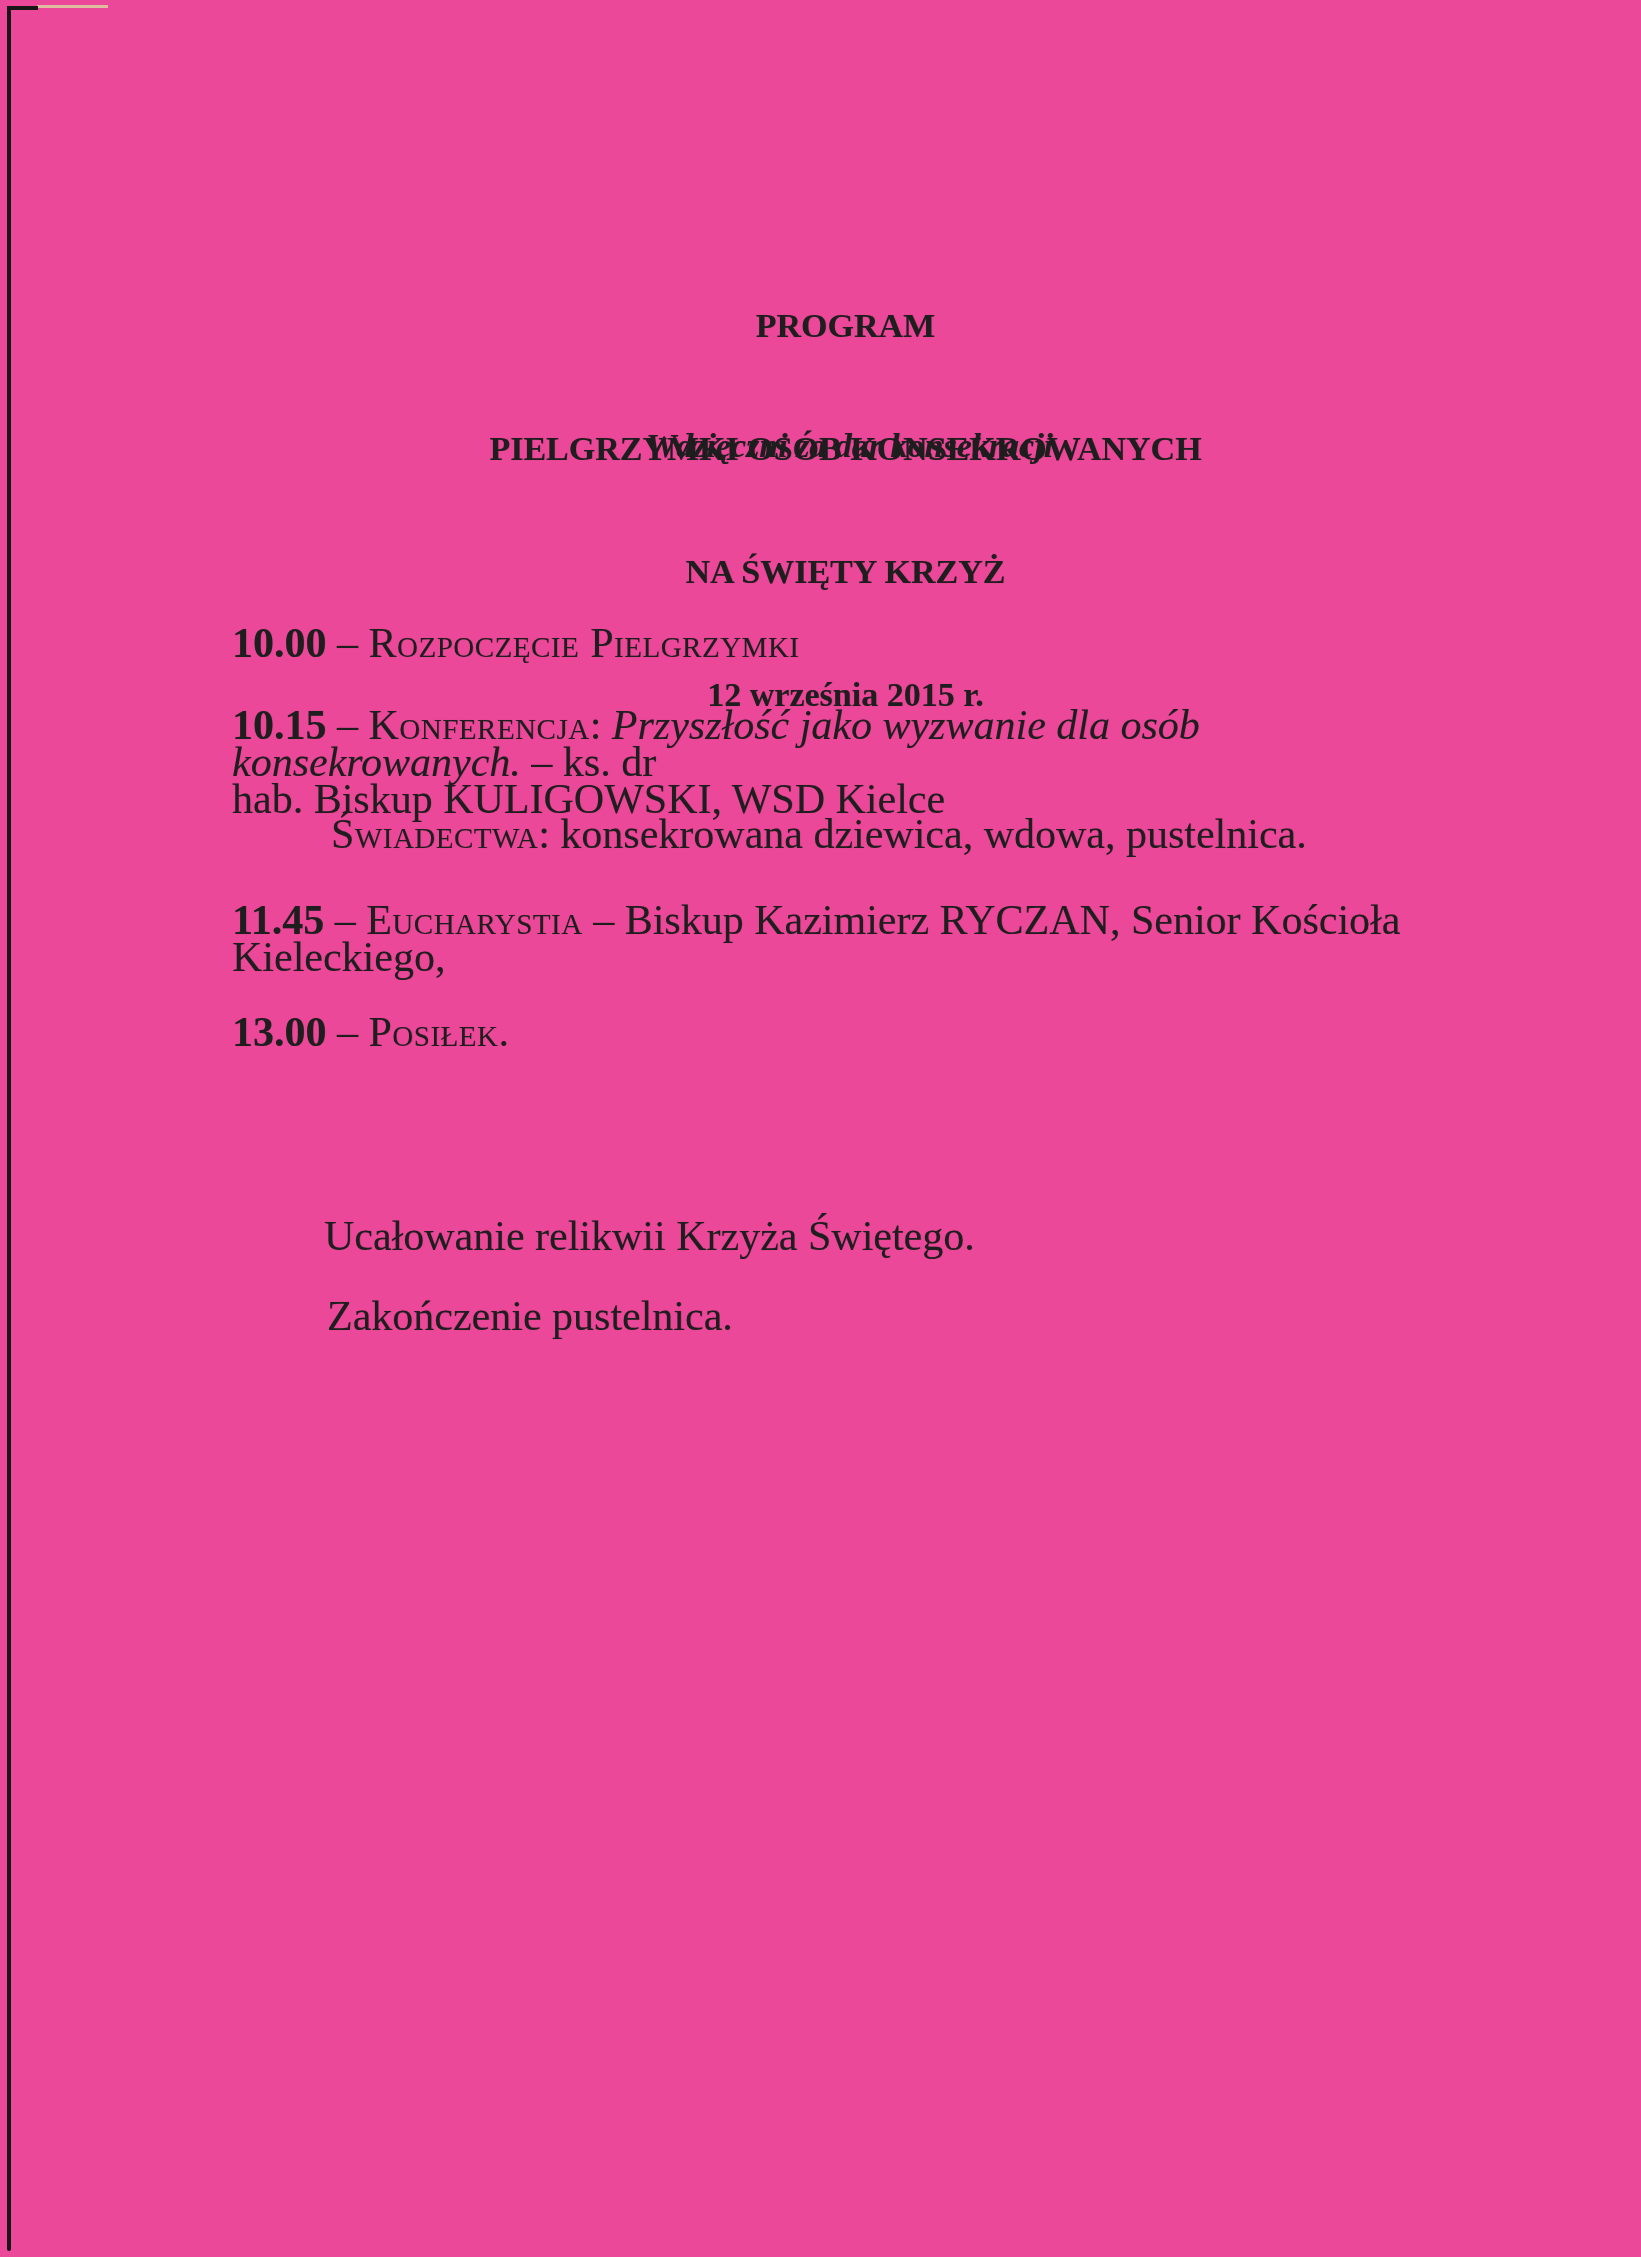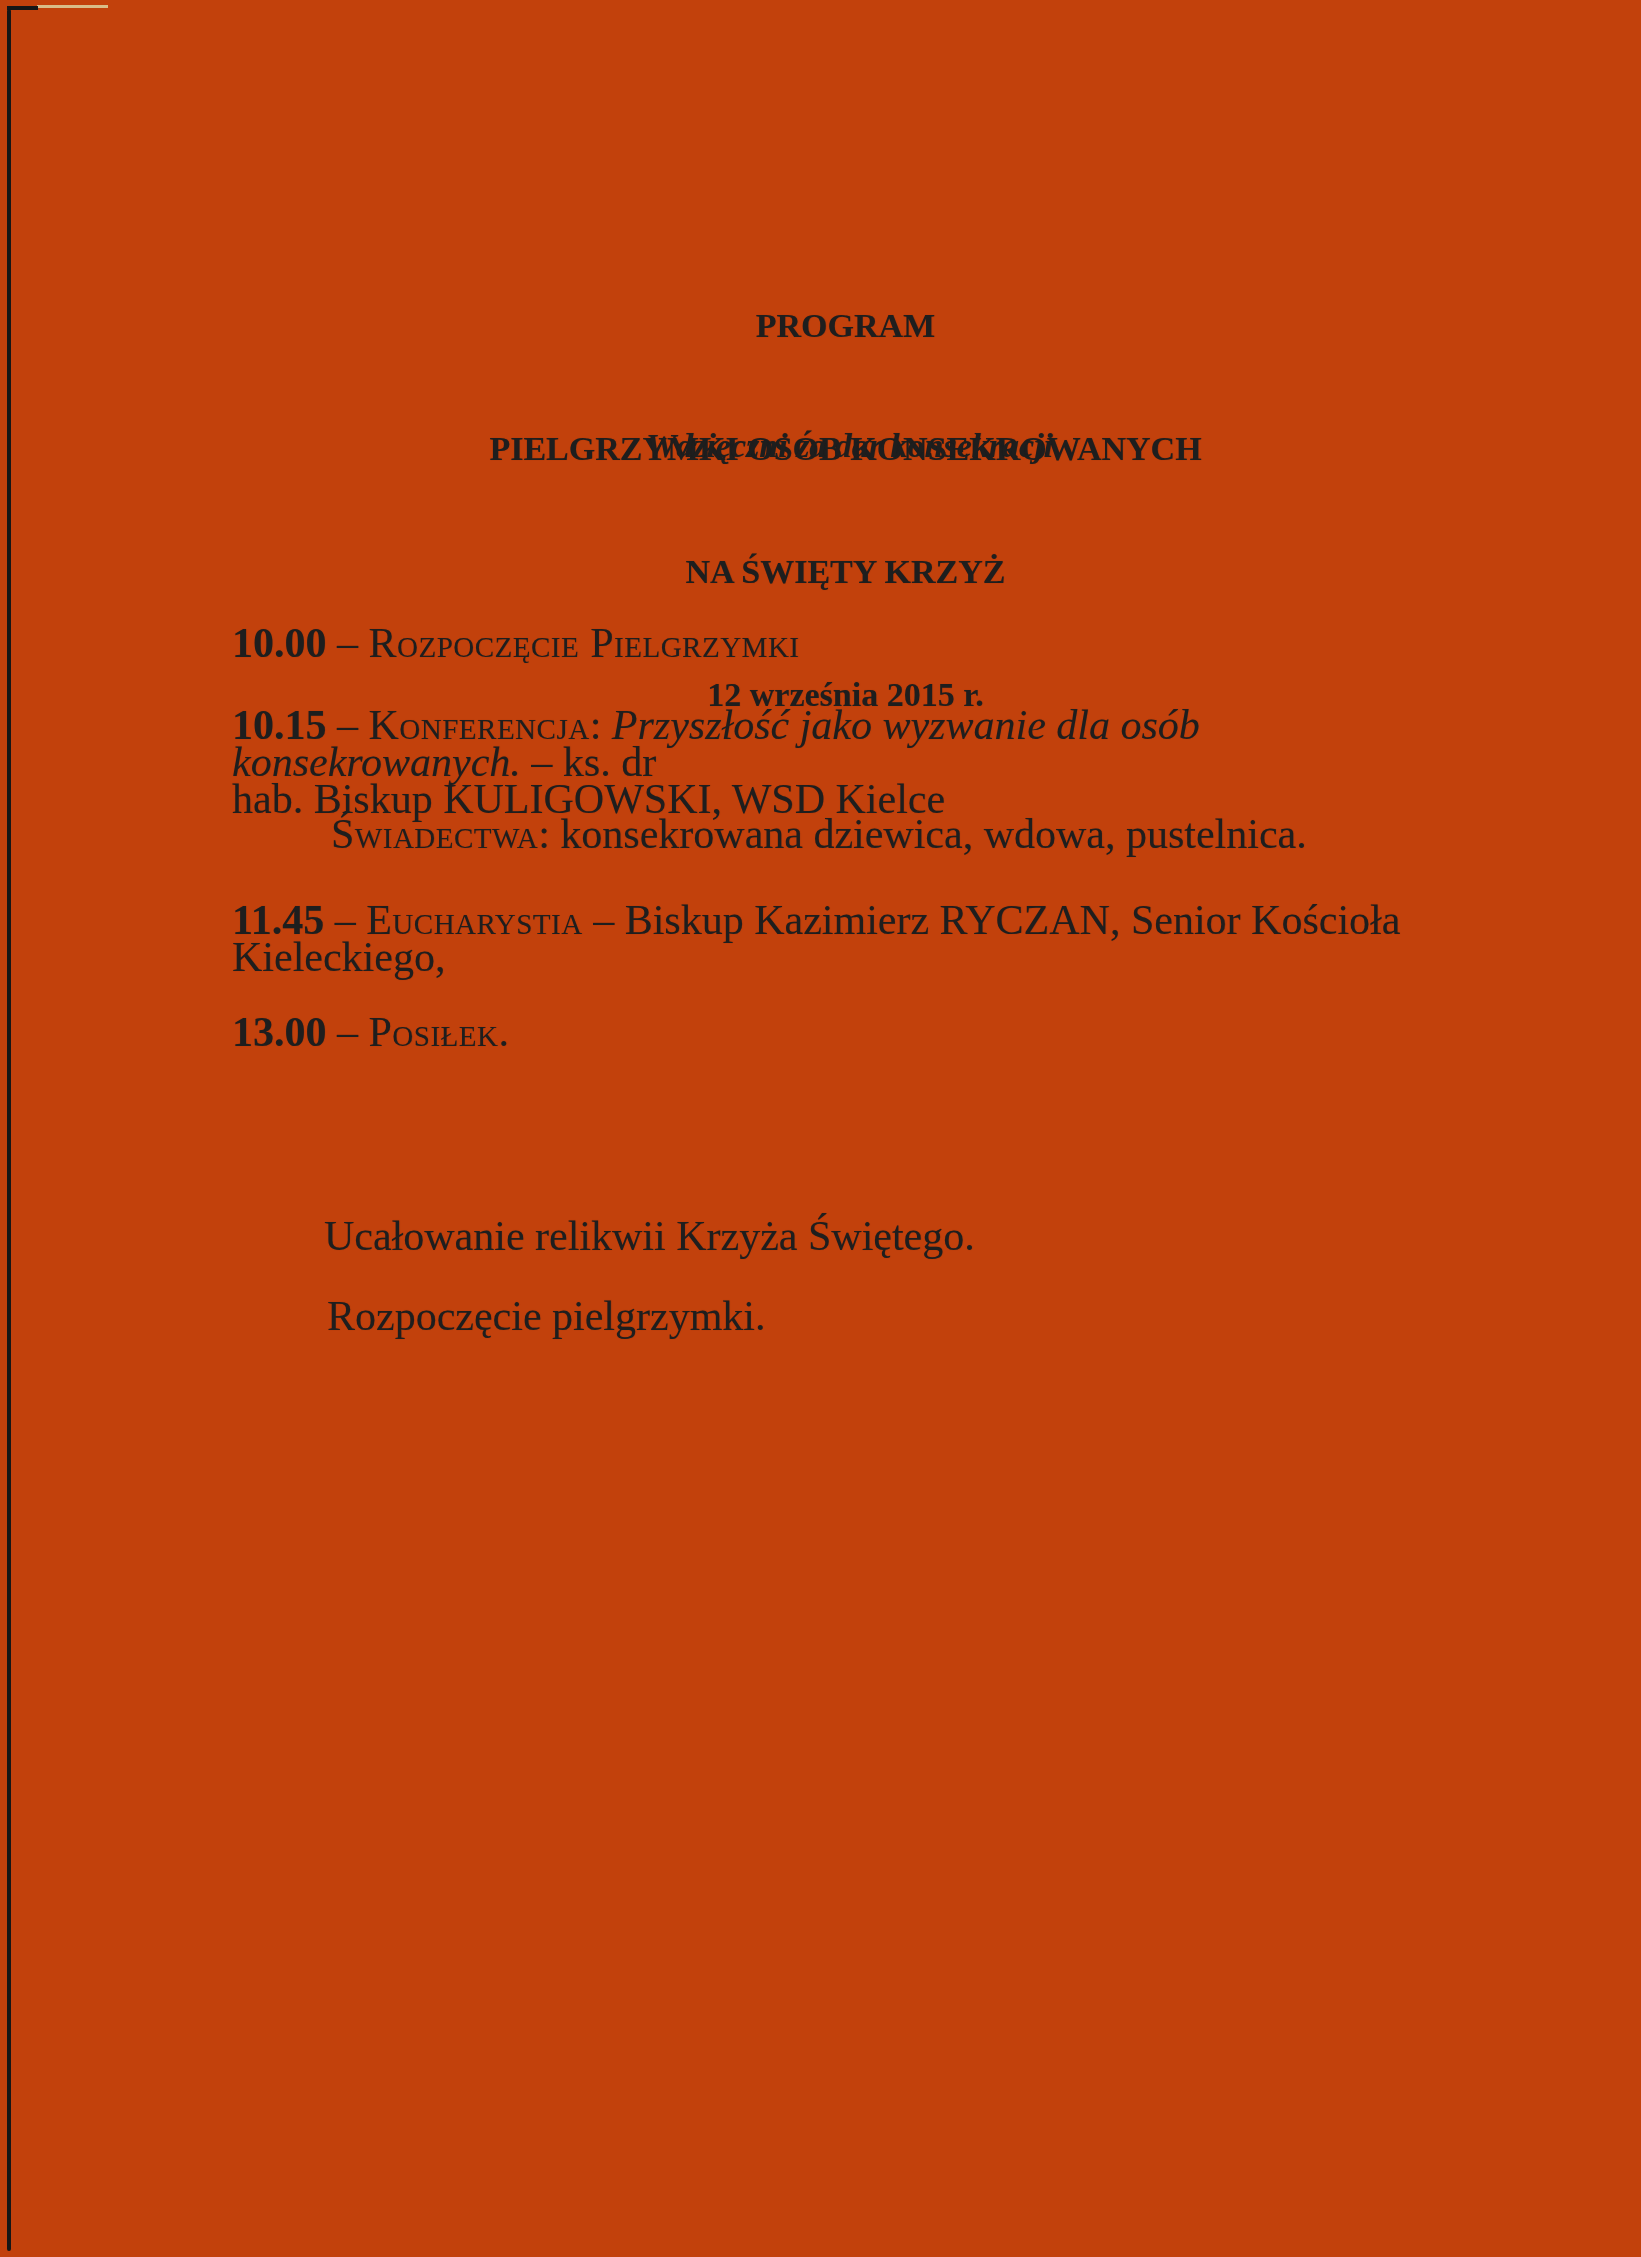--- a/index.html
+++ b/index.html
@@ -4,21 +4,21 @@
 <style>
   html, body {
     margin: 0;
     padding: 0;
     background: #ffffff;
   }
   .page {
     position: relative;
     width: 1641px;
     height: 2257px;
-    background: #c2410c;
+    background: #ec4899;
     overflow: hidden;
     font-family: "Liberation Serif", "DejaVu Serif", serif;
     color: #1e1e1e;
     text-shadow: 0.3px 0.3px 0.7px rgba(30,30,30,0.35);
   }
 
   
   .scan-vline {
     position: absolute;
     left: 6.8px; top: 8.7px;
@@ -103,16 +103,16 @@
 
   <div class="para ind-103" style="top:816px"><span class="sc">Świadectwa</span><span>: konsekrowana dziewica, wdowa, pustelnica.</span></div>
 
   <div class="para" style="top:902px"><div><span class="t">11.45</span><span> – </span><span class="sc">Eucharystia</span><span> – Biskup Kazimierz RYCZAN, Senior Kościoła Kieleckiego,</span></div></div>
 
   <div class="para" style="top:1014px"><span class="t">13.00</span><span> – </span><span class="sc">Posiłek</span><span>.</span></div>
 
 
   <div class="para ind-95" style="top:1218px">Ucałowanie relikwii Krzyża Świętego.</div>
 
-  <div class="para ind-98" style="top:1298px">Rozpoczęcie pielgrzymki.</div>
+  <div class="para ind-98" style="top:1298px">Zakończenie pustelnica.</div>
 
 </div>
 
 
 </body></html>

